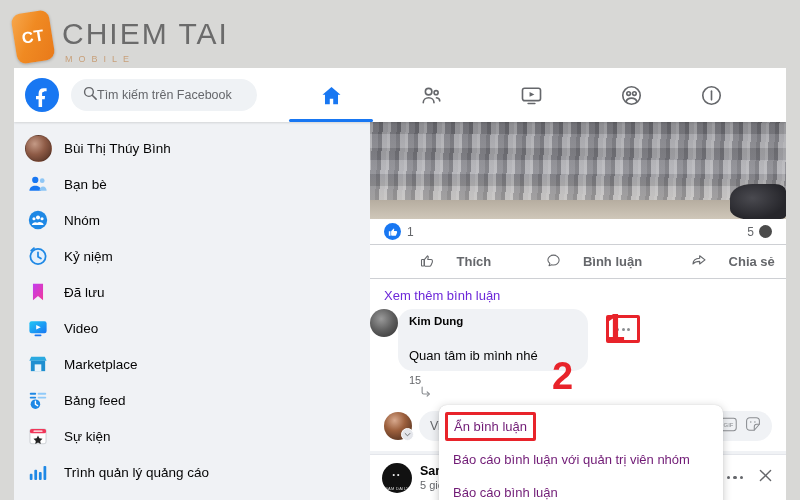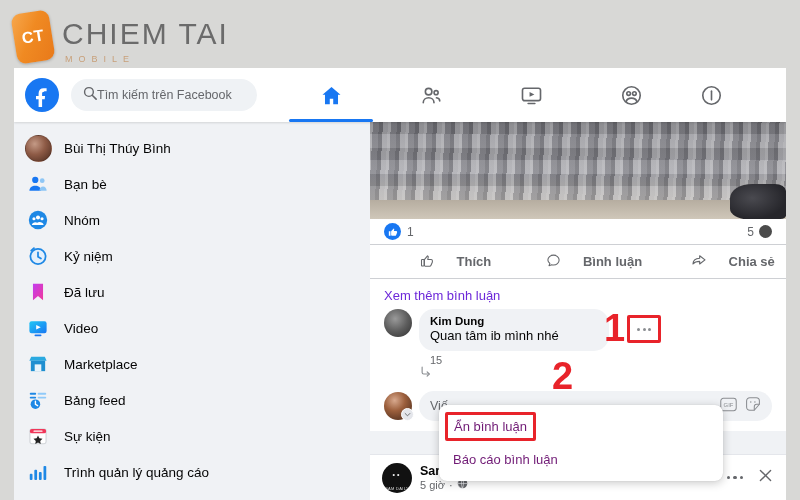--- a/index.html
+++ b/index.html
@@ -133,33 +133,33 @@
     flex: 1; display: flex; align-items: center; justify-content: center; gap: 22px;
     font-size: 13px; color: #65676b; font-weight: bold; margin-left: 32px;
   }
 
   .see-more {
     font-size: 13px; color: #6d28d9; font-weight: normal;
     padding: 9px 0 6px 14px;
   }
 
   
-  .comment-row { display: flex; gap: 7px; padding: 0 14px 0 14px; position: relative; }
+  .comment-row { display: flex; padding: 0 14px 0 0; position: relative; }
   .cmt-avatar {
     width: 28px; height: 28px; border-radius: 50%; flex: none;
     background: radial-gradient(circle at 40% 35%, #9a9a9a 0%, #5d5d5d 50%, #2f2f2f 100%);
   }
   .cmt-main { flex: 1; min-width: 0; }
   .cmt-bubble {
     background: #f0f2f5; border-radius: 15px;
     padding: 5px 11px 6px 11px; display: inline-block;
     position: relative; min-width: 190px;
   }
   .cmt-name { font-size: 11.5px; font-weight: bold; color: #050505; line-height: 1.25; }
-  .cmt-text { font-size: 13px; color: #050505; line-height: 1.3; }
+  .cmt-text { font-size: 13px; color: #050505; line-height: 1.3; margin-top: 20px; }
   .cmt-meta { display: flex; align-items: center; gap: 8px; font-size: 11px; color: #65676b; padding: 3px 0 0 11px; }
 
   
   .kebab-wrap { position: absolute; right: -52px; top: 6px; }
   .kebab {
     width: 26px; height: 20px; border-radius: 10px; background: #fff;
     display: flex; align-items: center; justify-content: center; gap: 2.5px;
   }
   .kebab i { width: 3px; height: 3px; border-radius: 50%; background: #8a8d91; display: block; }
   .redbox { border: 3px solid #e8232a; border-radius: 2px; padding: 1px; }
@@ -538,20 +538,21 @@
               </span>
             </div>
           </div>
 
         </div>
 
         <div class="dropdown">
           <div>
             <span class="menu-item hl">Ẩn bình luận</span>
           </div>
+          <div class="menu-item" style="margin-top:4px;">Báo cáo bình luận với quản trị viên nhóm</div>
           <div class="menu-item" style="margin-top:4px;">Báo cáo bình luận</div>
         </div>
 
         <div class="next-post">
           <div class="np-avatar">
             <span class="eyes">••</span>
             <span class="nm">SAM DAILY</span>
           </div>
           <div class="np-txt">
             <div class="np-line1">

